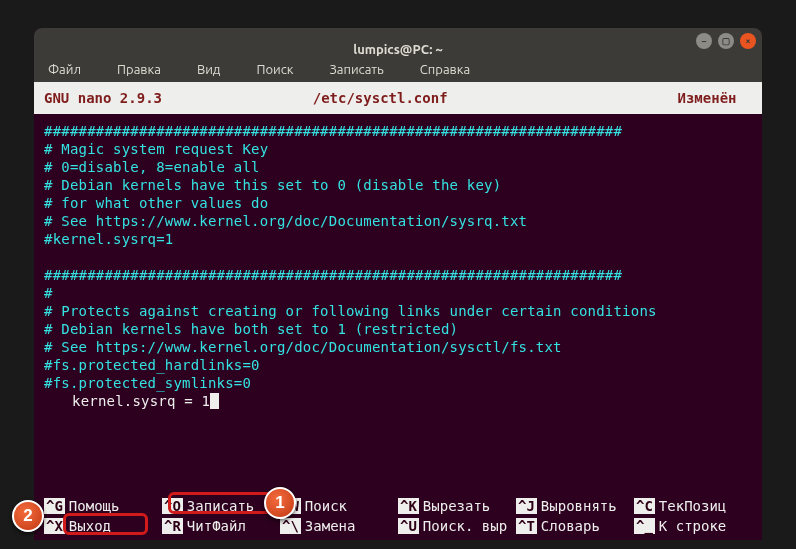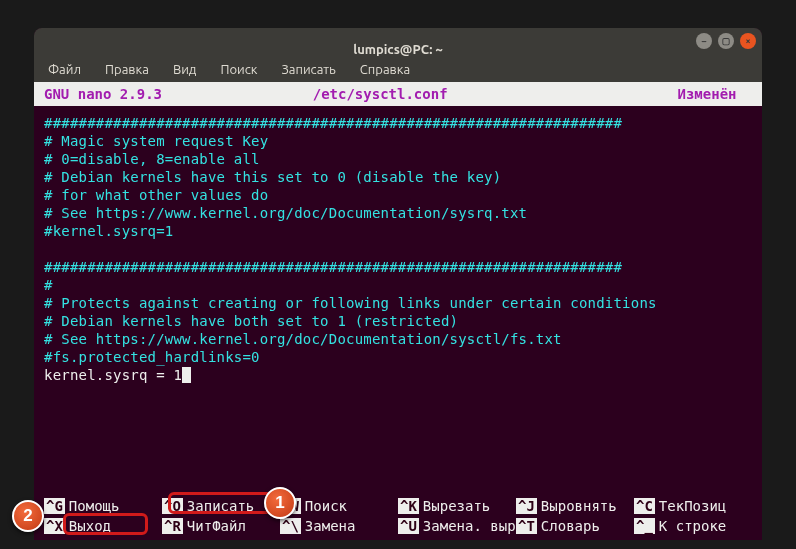--- a/index.html
+++ b/index.html
@@ -52,49 +52,49 @@
   }
   .winbtn.min { background: #8d8b85; }
   .winbtn.max { background: #8d8b85; }
   .winbtn.close { background: #e95420; }
   .menubar {
     height: 26px;
     background: #3c3b37;
     display: flex;
     align-items: center;
     padding: 0 8px;
-    gap: 12px;
+    gap: 24px;
     color: #dfdbd2;
     font-family: Ubuntu, sans-serif;
     font-size: 13px;
   }
   .menuitem { padding: 3px 6px; cursor: default; }
   .nano-header {
     display: flex;
     background: #eeeeec;
-    color: #a21caf;
+    color: #7f1d1d;
     font-size: 14px;
     padding: 0 10px;
-    height: 24px;
+    height: 32px;
     align-items: center;
     font-weight: bold;
     font-family: "DejaVu Sans Mono", monospace;
   }
   .nh-left { flex: 1; }
   .nh-center { flex: 1.3; text-align: left; }
   .nh-right { width: 90px; text-align: center; }
   .content {
     padding: 8px 10px 0 10px;
     font-size: 14px;
     line-height: 18px;
     font-family: "DejaVu Sans Mono", monospace;
     letter-spacing: 0.2px;
   }
   .comment { color: #34e2e2; }
-  .plain { color: #eeeeec; }
+  .plain { color: #eeeeec; margin-left: 28px; }
   .blank { height: 18px; }
   .cursor {
     background: #eeeeec;
     display: inline-block;
     width: 9px;
     height: 16px;
     vertical-align: text-bottom;
   }
   .help-area {
     position: absolute;
@@ -182,20 +182,21 @@
       <div class="comment"># for what other values do</div>
       <div class="comment"># See https://www.kernel.org/doc/Documentation/sysrq.txt</div>
       <div class="comment">#kernel.sysrq=1</div>
       <div class="blank"></div>
       <div class="comment">###################################################################</div>
       <div class="comment">#</div>
       <div class="comment"># Protects against creating or following links under certain conditions</div>
       <div class="comment"># Debian kernels have both set to 1 (restricted)</div>
       <div class="comment"># See https://www.kernel.org/doc/Documentation/sysctl/fs.txt</div>
       <div class="comment">#fs.protected_hardlinks=0</div>
+      <div class="comment">#fs.protected_symlinks=0</div>
       <div class="plain">kernel.sysrq = 1<span class="cursor"></span></div>
     </div>
 
   <div class="help-area" id="help-area">
       <div class="help-cell">
         <span class="keycap">^G</span>
         <span>Помощь</span>
       </div>
       <div class="help-cell">
         <span class="keycap">^O</span>
@@ -224,21 +225,21 @@
       <div class="help-cell">
         <span class="keycap">^R</span>
         <span>ЧитФайл</span>
       </div>
       <div class="help-cell">
         <span class="keycap">^\</span>
         <span>Замена</span>
       </div>
       <div class="help-cell">
         <span class="keycap">^U</span>
-        <span>Замена. выр</span>
+        <span>Поиск. выр</span>
       </div>
       <div class="help-cell">
         <span class="keycap">^T</span>
         <span>Словарь</span>
       </div>
       <div class="help-cell">
         <span class="keycap">^_</span>
         <span>К строке</span>
       </div>
     </div>

